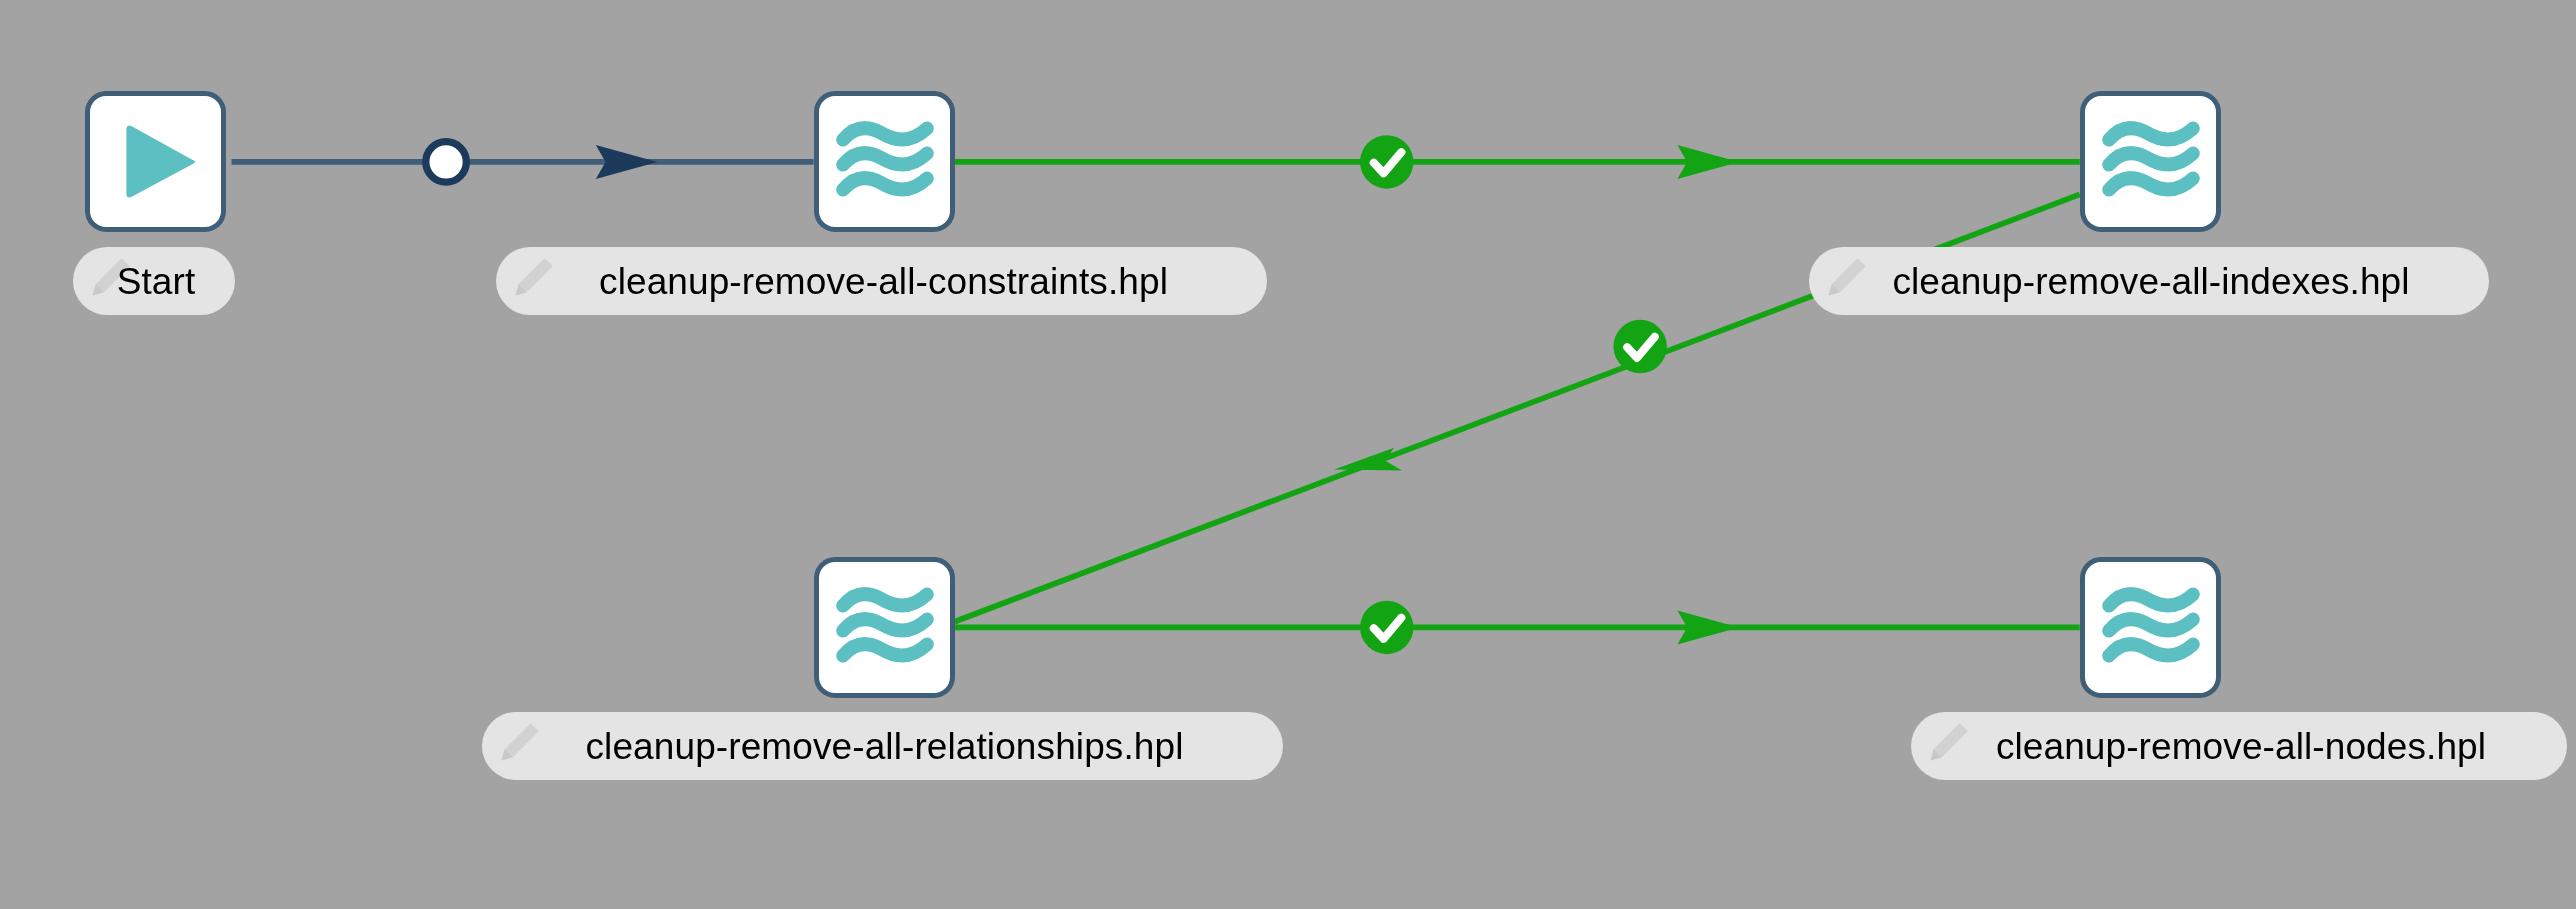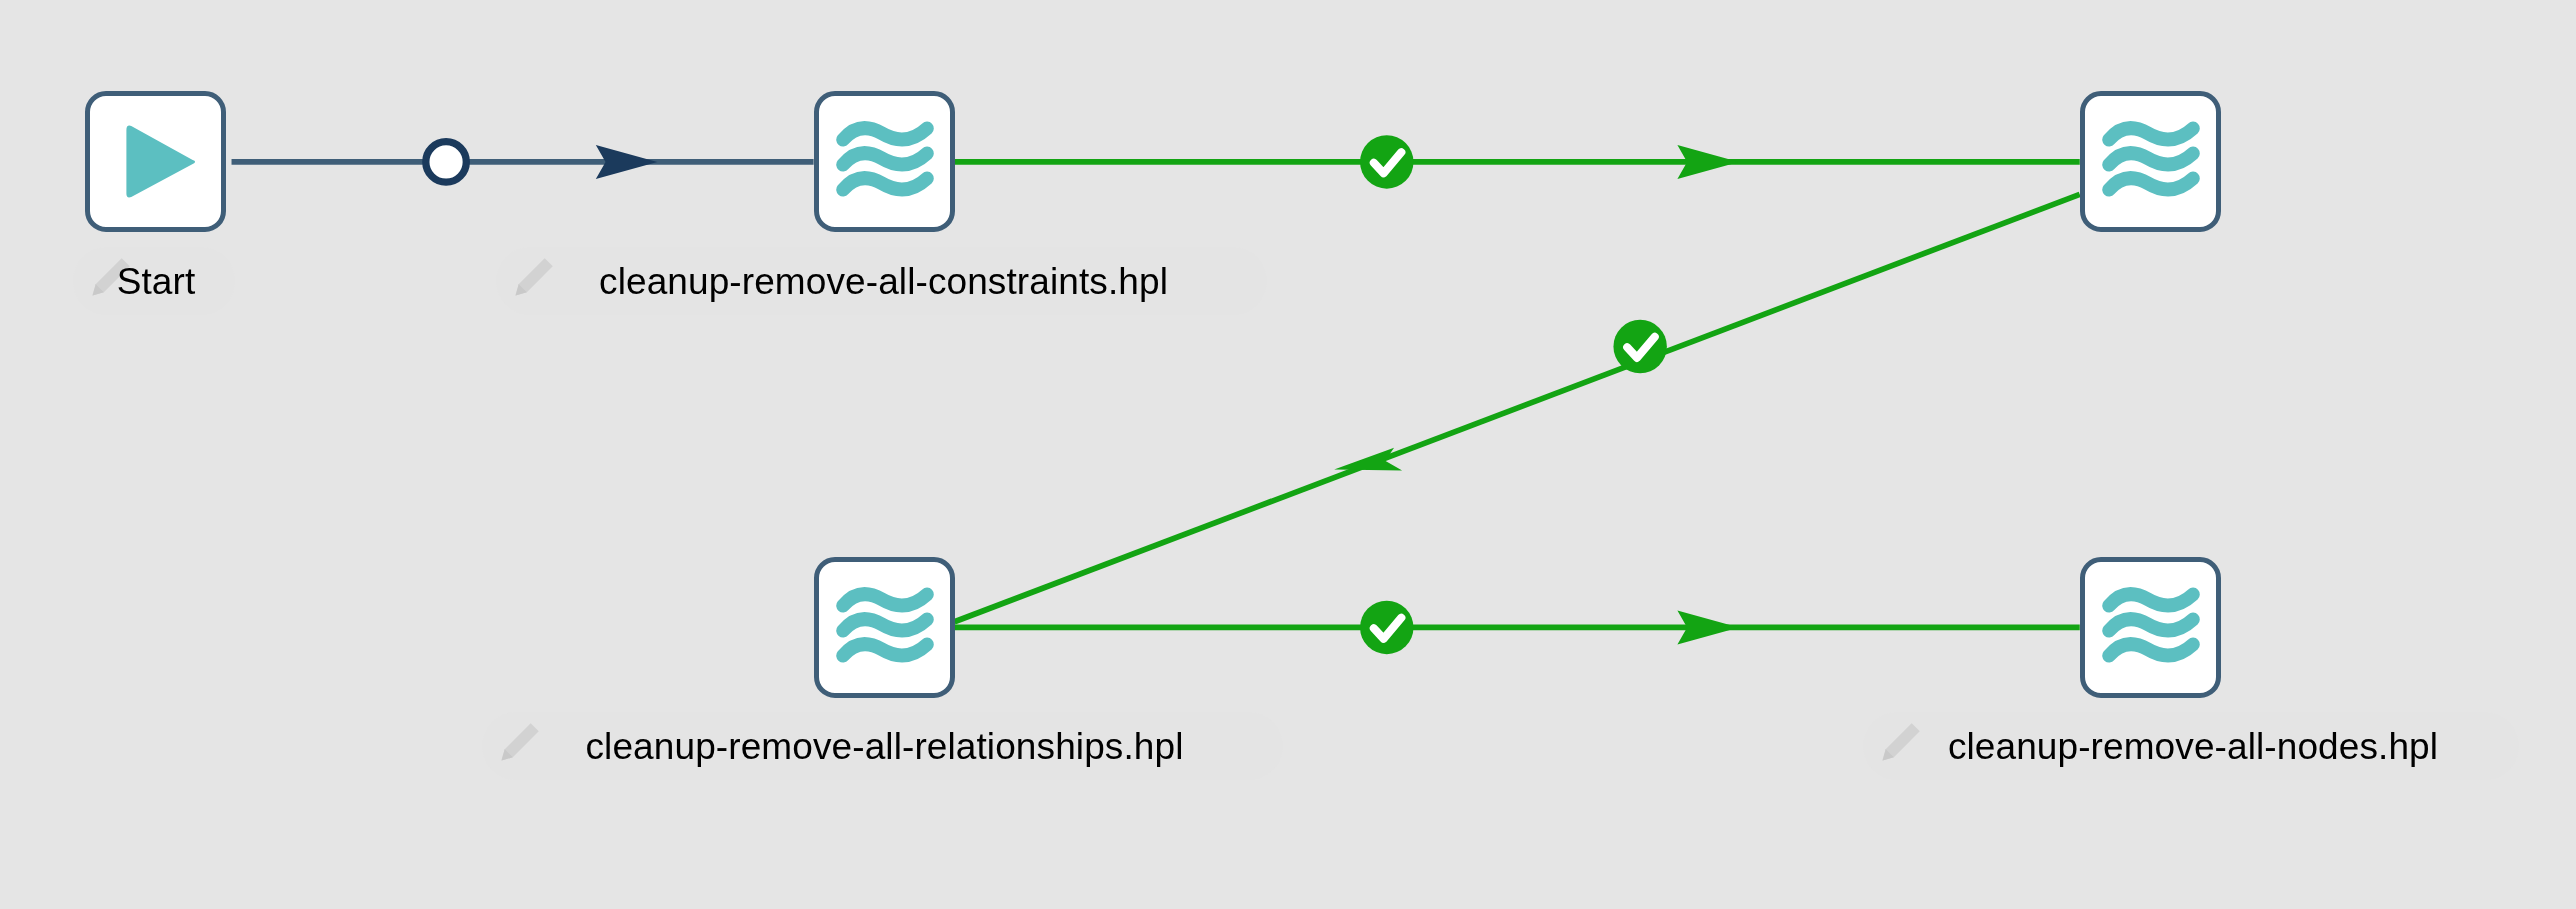--- a/index.html
+++ b/index.html
@@ -8,21 +8,21 @@
     padding: 0;
     background: #ffffff;
   }
   body {
     font-family: "Liberation Sans", sans-serif;
   }
   #canvas {
     position: relative;
     width: 2576px;
     height: 910px;
-    background: #e5e5e5;
+    background: #a3a3a3;
     overflow: hidden;
     text-decoration: underline;
   }
   #edge-layer {
     position: absolute;
     left: 0;
     top: 0;
     width: 2576px;
     height: 910px;
     pointer-events: none;
@@ -173,30 +173,37 @@
   </div>
 
   <div class="label-pill" style="left:496px; top:247px; width:771px;justify-content:center;">
     <svg class="pencil" viewBox="0 0 58 58">
       <path d="M 44 4 L 54 14 L 22 46 L 8 50 L 12 36 Z" fill="#d2d2d2"></path>
       <path d="M 12 36 L 22 46 L 8 50 Z" fill="#c9c9c9"></path>
     </svg>
     <span class="pill-text">cleanup-remove-all-constraints.hpl</span>
   </div>
 
+  <div class="label-pill" style="left:1809px; top:247px; width:680px;">
+    <svg class="pencil" viewBox="0 0 58 58">
+      <path d="M 44 4 L 54 14 L 22 46 L 8 50 L 12 36 Z" fill="#d2d2d2"></path>
+      <path d="M 12 36 L 22 46 L 8 50 Z" fill="#c9c9c9"></path>
+    </svg>
+    <span class="pill-text">cleanup-remove-all-indexes.hpl</span>
+  </div>
 
   <div class="label-pill" style="left:482px; top:712px; width:801px;text-align:center;">
     <svg class="pencil" viewBox="0 0 58 58">
       <path d="M 44 4 L 54 14 L 22 46 L 8 50 L 12 36 Z" fill="#d2d2d2"></path>
       <path d="M 12 36 L 22 46 L 8 50 Z" fill="#c9c9c9"></path>
     </svg>
     <span class="pill-text">cleanup-remove-all-relationships.hpl</span>
   </div>
 
-  <div class="label-pill" style="left:1863px; top:712px; width:656px;">
+  <div class="label-pill" style="left:1911px; top:712px; width:656px;">
     <svg class="pencil" viewBox="0 0 58 58">
       <path d="M 44 4 L 54 14 L 22 46 L 8 50 L 12 36 Z" fill="#d2d2d2"></path>
       <path d="M 12 36 L 22 46 L 8 50 Z" fill="#c9c9c9"></path>
     </svg>
     <span class="pill-text">cleanup-remove-all-nodes.hpl</span>
   </div>
 
 </div>
 
 

